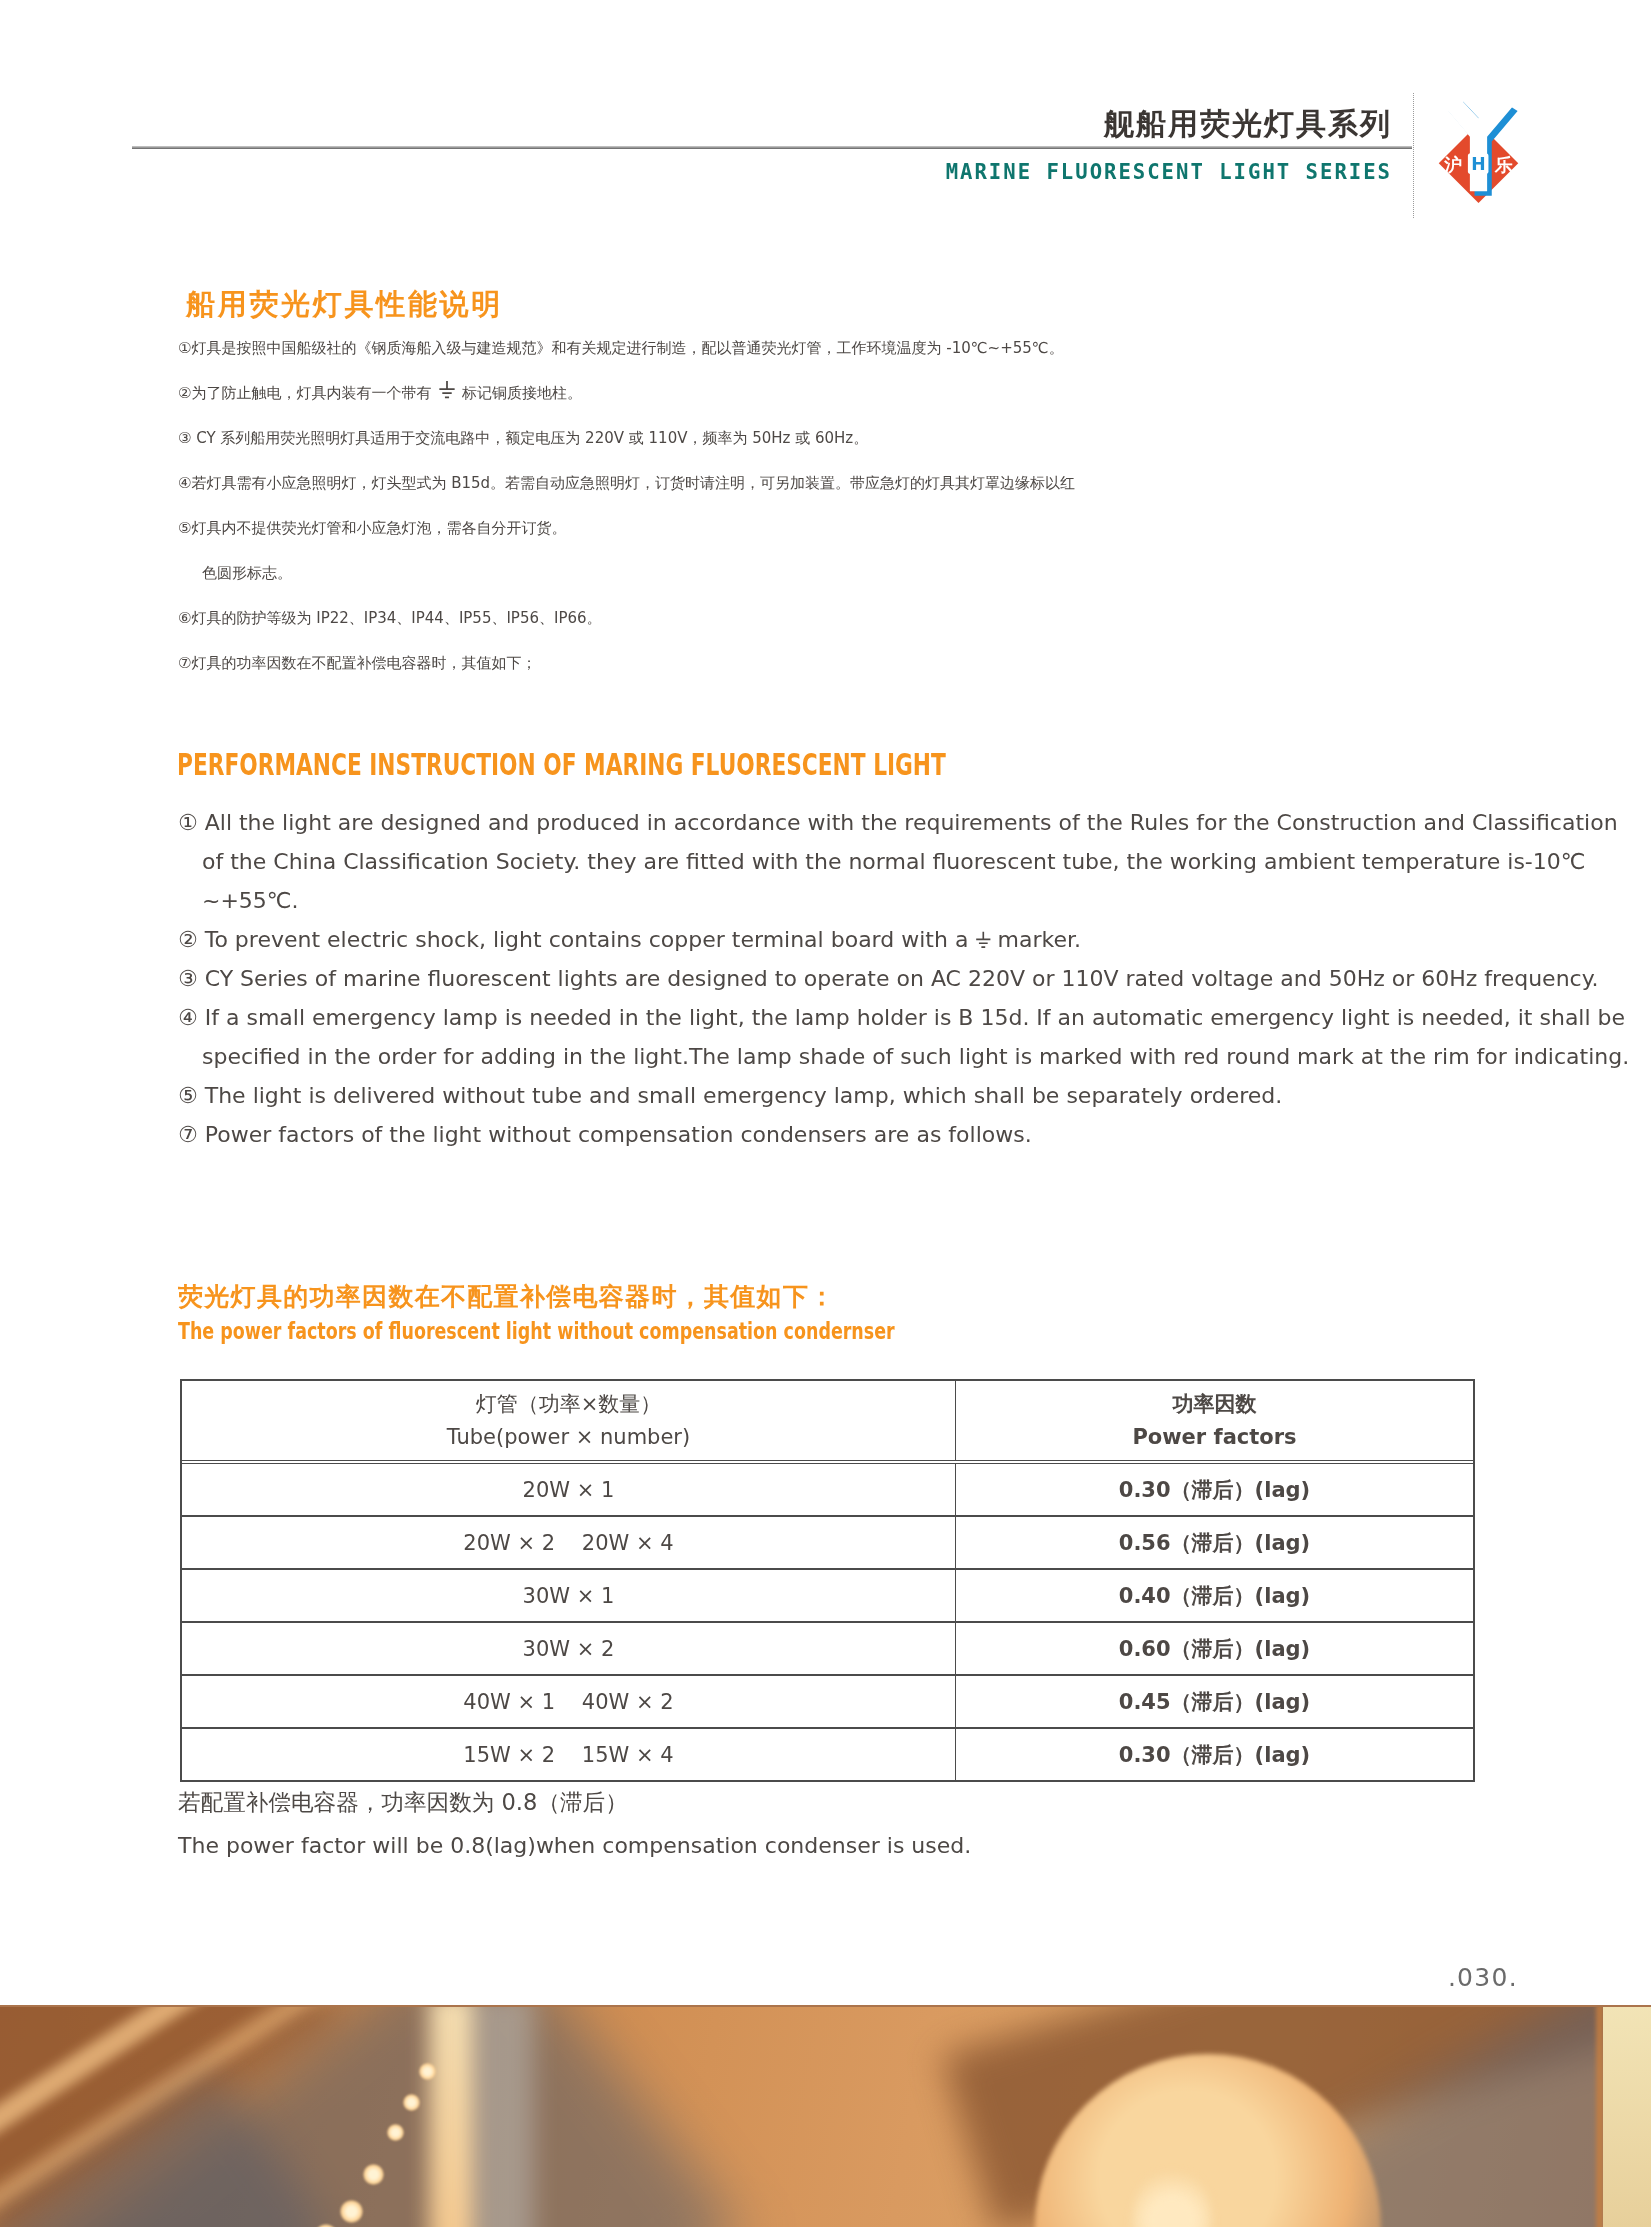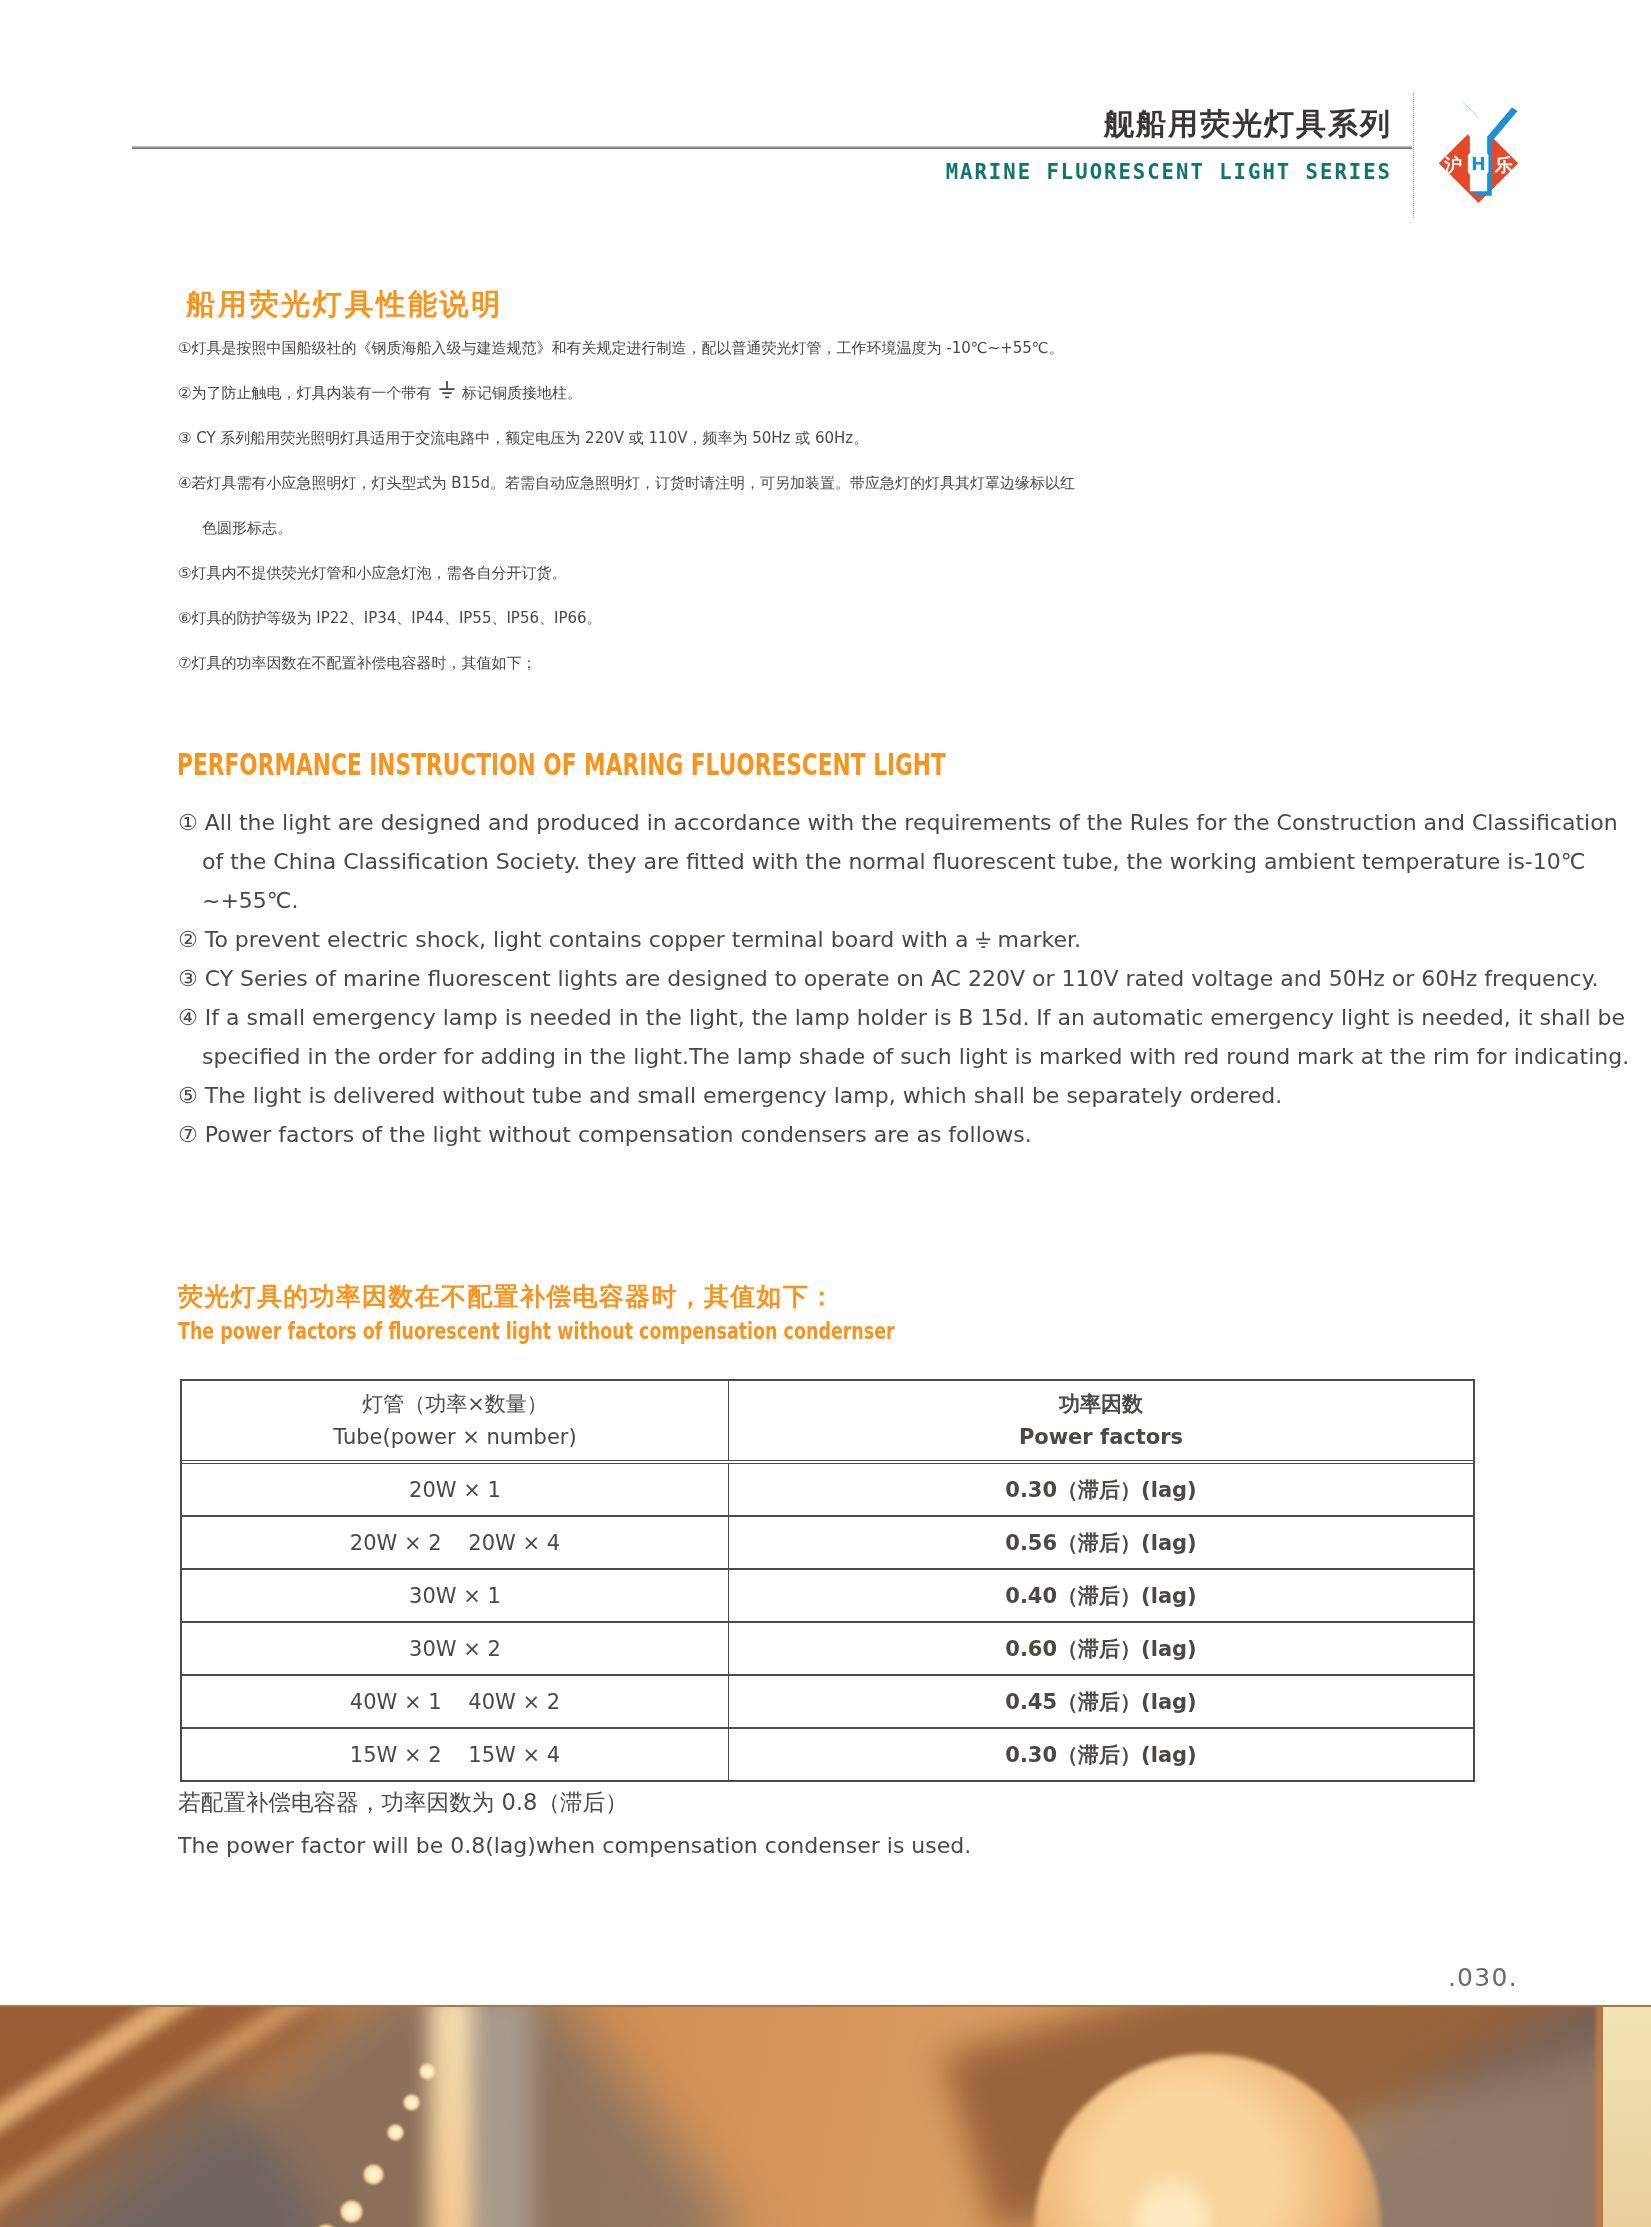--- a/index.html
+++ b/index.html
@@ -52,21 +52,21 @@
   .gnd{display:inline-block;vertical-align:-4px;margin:0 5.3px;}
   
   .tbl{
     position:absolute;left:180px;top:1379px;width:1295px;
     border:2px solid #4B4B4B;box-sizing:border-box;font-size:21px;color:#4D4845;
   }
   .trow{display:flex;height:51px;border-bottom:2.7px double #4B4B4B;}
   .trow:last-child{border-bottom:none;}
   .thead{height:79px;border-bottom:4px double #4B4B4B;}
   .tc{box-sizing:border-box;display:flex;flex-direction:column;align-items:center;justify-content:center;white-space:pre;}
-  .c1{width:547px;border-right:1.3px solid #4B4B4B;}
+  .c1{width:774px;border-right:1.3px solid #4B4B4B;}
   .c2{flex:1;font-weight:bold;}
   .hl{line-height:33px;}
   
   .fn-zh{position:absolute;left:178px;top:1784px;font-size:22.6px;height:37px;line-height:37px;white-space:pre;}
   .fn-en{position:absolute;left:178px;top:1827px;font-size:22px;height:37px;line-height:37px;white-space:pre;}
   .pageno{position:absolute;top:1963px;right:134px;font-size:25px;color:#6b6b6b;letter-spacing:1.3px;}
   
   .photo{
     position:absolute;left:0;top:2005px;width:1652px;height:222px;overflow:hidden;
     background:linear-gradient(100deg,#bd7a43 0%,#cd8a4e 30%,#d99a60 55%,#dda668 75%,#d4925a 100%);
@@ -116,22 +116,22 @@
 
   <div class="sec-title-zh">船用荧光灯具性能说明</div>
 
   <div class="cn-list">
     <div class="cn-line">①灯具是按照中国船级社的《钢质海船入级与建造规范》和有关规定进行制造，配以普通荧光灯管，工作环境温度为 -10℃~+55℃。</div>
     <div class="cn-line"><span>②为了防止触电，灯具内装有一个带有</span><svg class="gnd" width="20" height="22.6" viewBox="0 0 34 36">
           <path d="M17 2 V16 M4 16 H30 M9 23 H25 M13.5 30 H20.5" stroke="#4D4845" stroke-width="3" fill="none"></path>
         </svg><span>标记铜质接地柱。</span></div>
     <div class="cn-line">③ CY 系列船用荧光照明灯具适用于交流电路中，额定电压为 220V 或 110V，频率为 50Hz 或 60Hz。</div>
     <div class="cn-line">④若灯具需有小应急照明灯，灯头型式为 B15d。若需自动应急照明灯，订货时请注明，可另加装置。带应急灯的灯具其灯罩边缘标以红</div>
+    <div class="cn-line">⑤灯具内不提供荧光灯管和小应急灯泡，需各自分开订货。</div>
     <div class="cn-line indent">色圆形标志。</div>
-    <div class="cn-line">⑤灯具内不提供荧光灯管和小应急灯泡，需各自分开订货。</div>
     <div class="cn-line">⑥灯具的防护等级为 IP22、IP34、IP44、IP55、IP56、IP66。</div>
     <div class="cn-line">⑦灯具的功率因数在不配置补偿电容器时，其值如下；</div>
   </div>
 
   <div class="sec-title-en">PERFORMANCE INSTRUCTION OF MARING FLUORESCENT LIGHT</div>
 
   <div class="en-list">
     <div class="en-line">① All the light are designed and produced in accordance with the requirements of the Rules for the Construction and Classification</div>
     <div class="en-line indent">of the China Classification Society. they are fitted with the normal fluorescent tube, the working ambient temperature is-10℃</div>
     <div class="en-line indent">~+55℃.</div>

